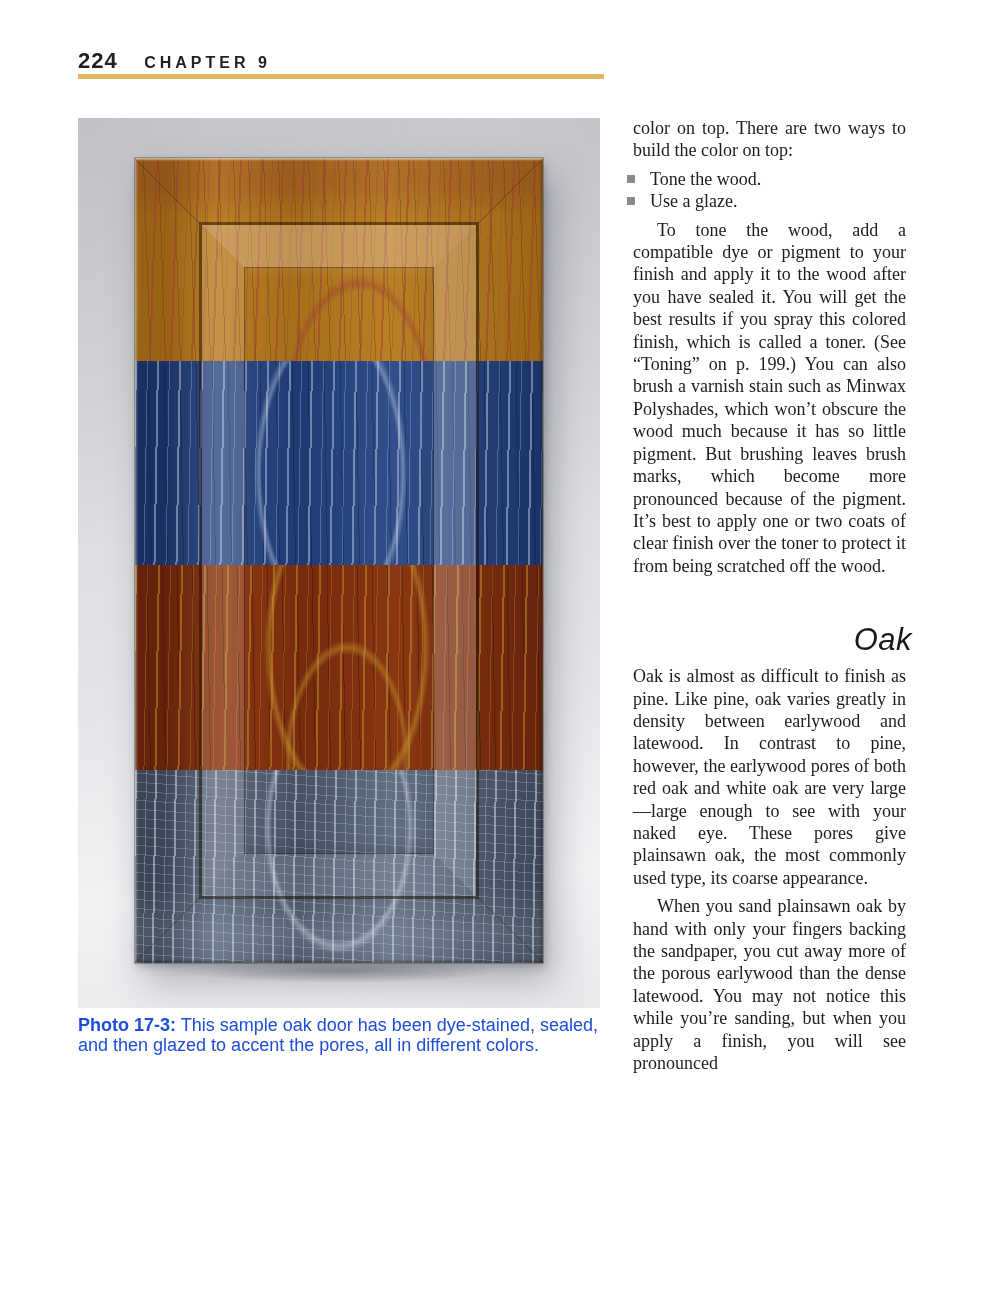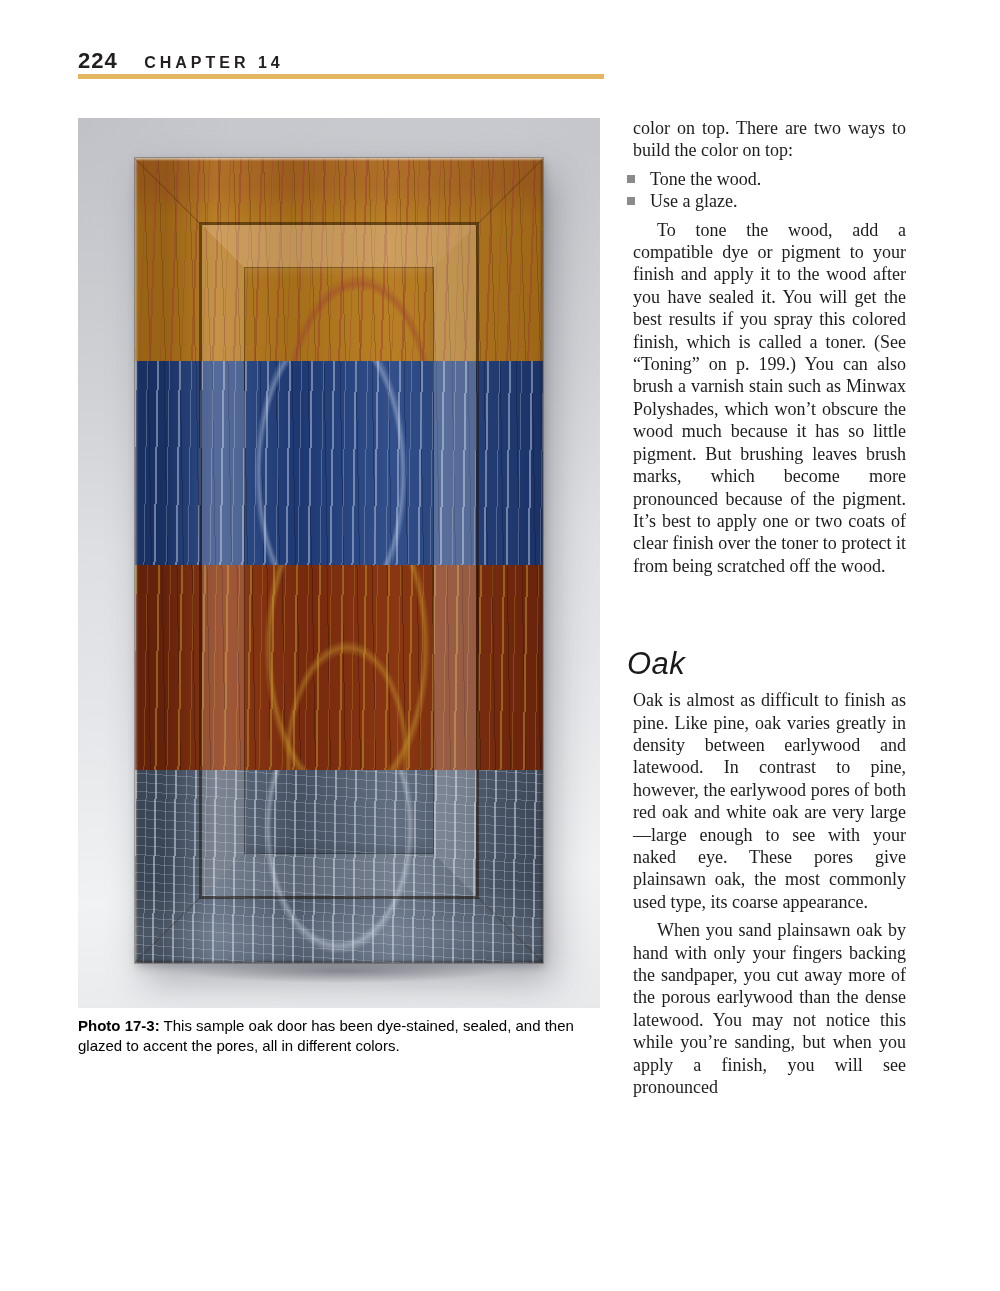--- a/index.html
+++ b/index.html
@@ -70,40 +70,40 @@
     box-shadow:inset 0 0 0 1px rgba(18,10,0,.3), inset 0 5px 10px rgba(255,255,255,.10),
                inset 0 -6px 12px rgba(0,0,0,.14);}
   .miter{position:absolute;width:92px;height:1px;background:rgba(58,34,12,.35);}
   .miter.tl{left:0;top:0;transform-origin:0 50%;transform:rotate(45deg);}
   .miter.tr{right:0;top:0;transform-origin:100% 50%;transform:rotate(-45deg);}
   .miter.bl{left:0;bottom:0;transform-origin:0 50%;transform:rotate(-45deg);}
   .miter.br{right:0;bottom:0;transform-origin:100% 50%;transform:rotate(45deg);}
 
   
   .caption{position:absolute;left:78px;top:1016px;width:524px;
-    font-family:"Liberation Sans", sans-serif;font-size:15px;line-height:19.5px;color:#000000;}
+    font-family:"Liberation Sans", sans-serif;font-size:18px;line-height:19.5px;color:#1d4ed8;}
   .caption b{font-weight:bold;}
 
   
   .column{position:absolute;left:627px;top:111px;width:285px;
     font-size:18px;line-height:22.4px;text-align:justify;color:#1c1c1c;}
   .column p{margin:6px;}
   .column p.indent{text-indent:24px;}
   .bullets{margin:0;padding:0;list-style:none;}
   .bullets li{position:relative;padding-left:23px;text-align:left;}
   .sq{position:absolute;left:0;top:7px;width:8px;height:8px;background:#8a8a8a;display:inline-block;}
   .oak-head{font-family:"Liberation Sans", sans-serif;font-style:italic;font-weight:normal;
-    font-size:31px;line-height:34px;color:#1a1a1a;margin:70px 0 8px 0;text-align:left;letter-spacing:0.5px;}
+    font-size:31px;line-height:34px;color:#1a1a1a;margin:46px 0 8px 0;text-align:right;letter-spacing:0.5px;}
 </style>
 </head>
 <body>
 
 <div class="runhead">
   <span class="folio">224</span>
-  <span class="chapter">CHAPTER 14</span>
+  <span class="chapter">CHAPTER 9</span>
 </div>
 <div class="goldrule"></div>
 
 <div class="photo">
   <div class="floor-shadow"></div>
   <div class="door">
     <div class="band band-amber"></div>
     <div class="band band-blue"></div>
     <div class="band band-red"></div>
     <div class="band band-gray"></div>

